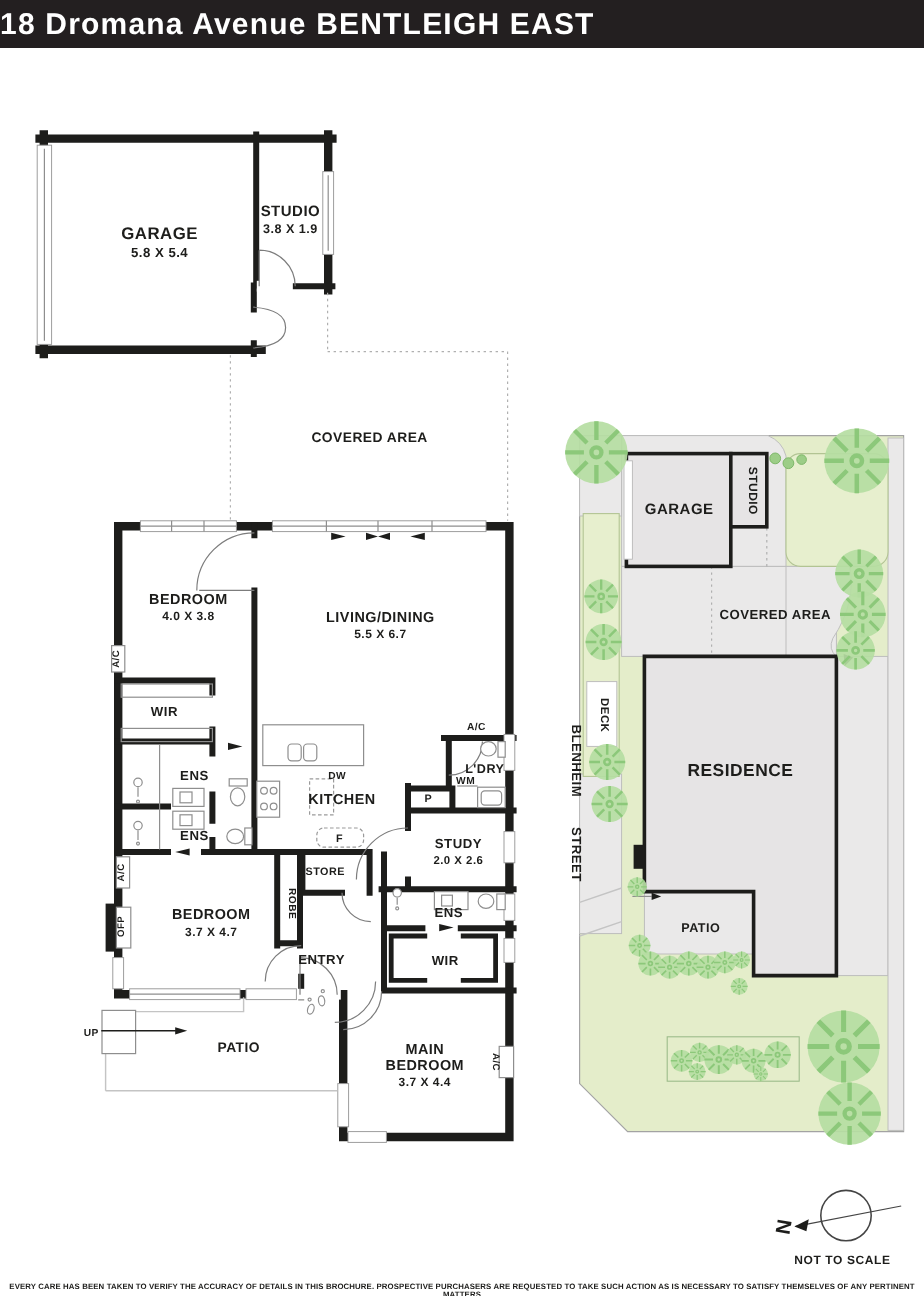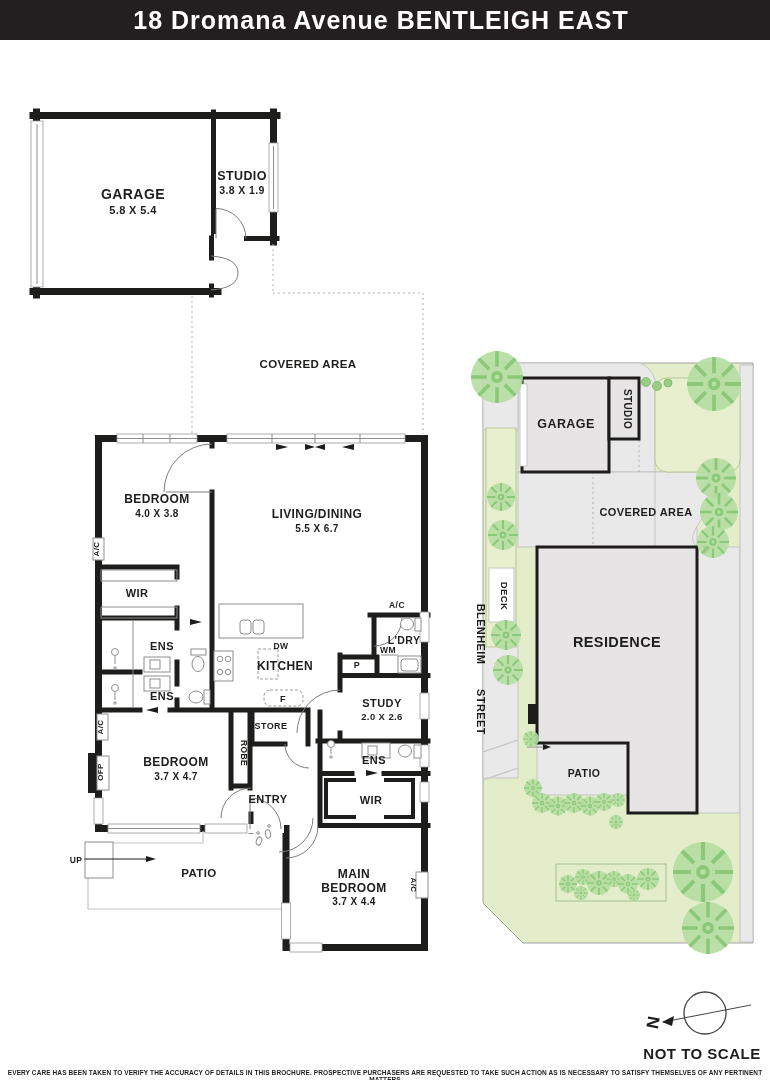--- a/index.html
+++ b/index.html
@@ -1,18 +1,18 @@
 <!DOCTYPE html>
 <html><head>
 <meta charset="utf-8">
 <style>
   html,body{margin:0;padding:0;background:#ffffff;}
   body{width:770px;height:1080px;position:relative;font-family:"Liberation Sans","DejaVu Sans",sans-serif;overflow:hidden;}
   .header{position:absolute;left:0;top:0;width:770px;height:40px;background:#231f20;color:#ffffff;
-          display:flex;align-items:center;justify-content:center;box-sizing:border-box;padding-right:8px;}
+          display:flex;align-items:center;justify-content:flex-start;box-sizing:border-box;padding-right:8px;}
   .header .title{font-size:25px;font-weight:bold;letter-spacing:1px;white-space:nowrap;}
   svg{position:absolute;left:0;top:0;}
   svg text{font-family:"Liberation Sans","DejaVu Sans",sans-serif;font-weight:bold;fill:#1d1d1b;text-anchor:middle;letter-spacing:.4px;}
   .wall{stroke:#1d1d1b;fill:none;stroke-linecap:square;}
   .w7{stroke-width:7;} .w5{stroke-width:5;} .w4{stroke-width:4;}
   .thin{stroke:#8e8e8e;stroke-width:1;fill:none;}
   .fix{stroke:#8e8e8e;stroke-width:1;fill:#ffffff;}
   .arc{stroke:#7c7c7c;stroke-width:1;fill:none;}
   .dash{stroke:#b0b0b0;stroke-width:1;fill:none;stroke-dasharray:2 3;}
   .fdash{stroke:#9a9a9a;stroke-width:1;fill:none;stroke-dasharray:3 2;}
@@ -23,21 +23,21 @@
   .plot{fill:#e4edca;stroke:#a3a3a3;stroke-width:1;}
   .greenln{fill:#e7efce;stroke:#b2c493;stroke-width:.9;}
   .gray{fill:#eae9e9;stroke:#bcbcbc;stroke-width:.8;}
   .bldg{fill:#e6e4e5;stroke:#1d1d1b;stroke-width:3;}
   .white{fill:#ffffff;stroke:#bcbcbc;stroke-width:.8;}
   .tree-c{fill:#b5dda2;fill-opacity:.92;stroke:none;}
   .tree-l{stroke:#8cc87a;stroke-width:1.4;fill:none;}
   .shrub{fill:#9ccd87;stroke:#7ab565;stroke-width:.8;}
   .bedln{fill:none;stroke:#9cbb8a;stroke-width:.9;}
   .note{position:absolute;font-weight:bold;color:#1d1d1b;}
-  .scale-note{left:634px;top:1045px;width:136px;text-align:center;font-size:15px;letter-spacing:.5px;}
+  .scale-note{left:634px;top:1045px;width:136px;text-align:center;font-size:10px;letter-spacing:.5px;}
   .disclaimer{left:0;top:1069px;width:770px;text-align:center;font-size:6.5px;letter-spacing:.1px;}
 </style>
 </head>
 <body>
 
 <div class="header">
   <span class="title">18 Dromana Avenue BENTLEIGH EAST</span>
 </div>
 
 <svg width="770" height="1080" viewBox="0 0 770 1080">

